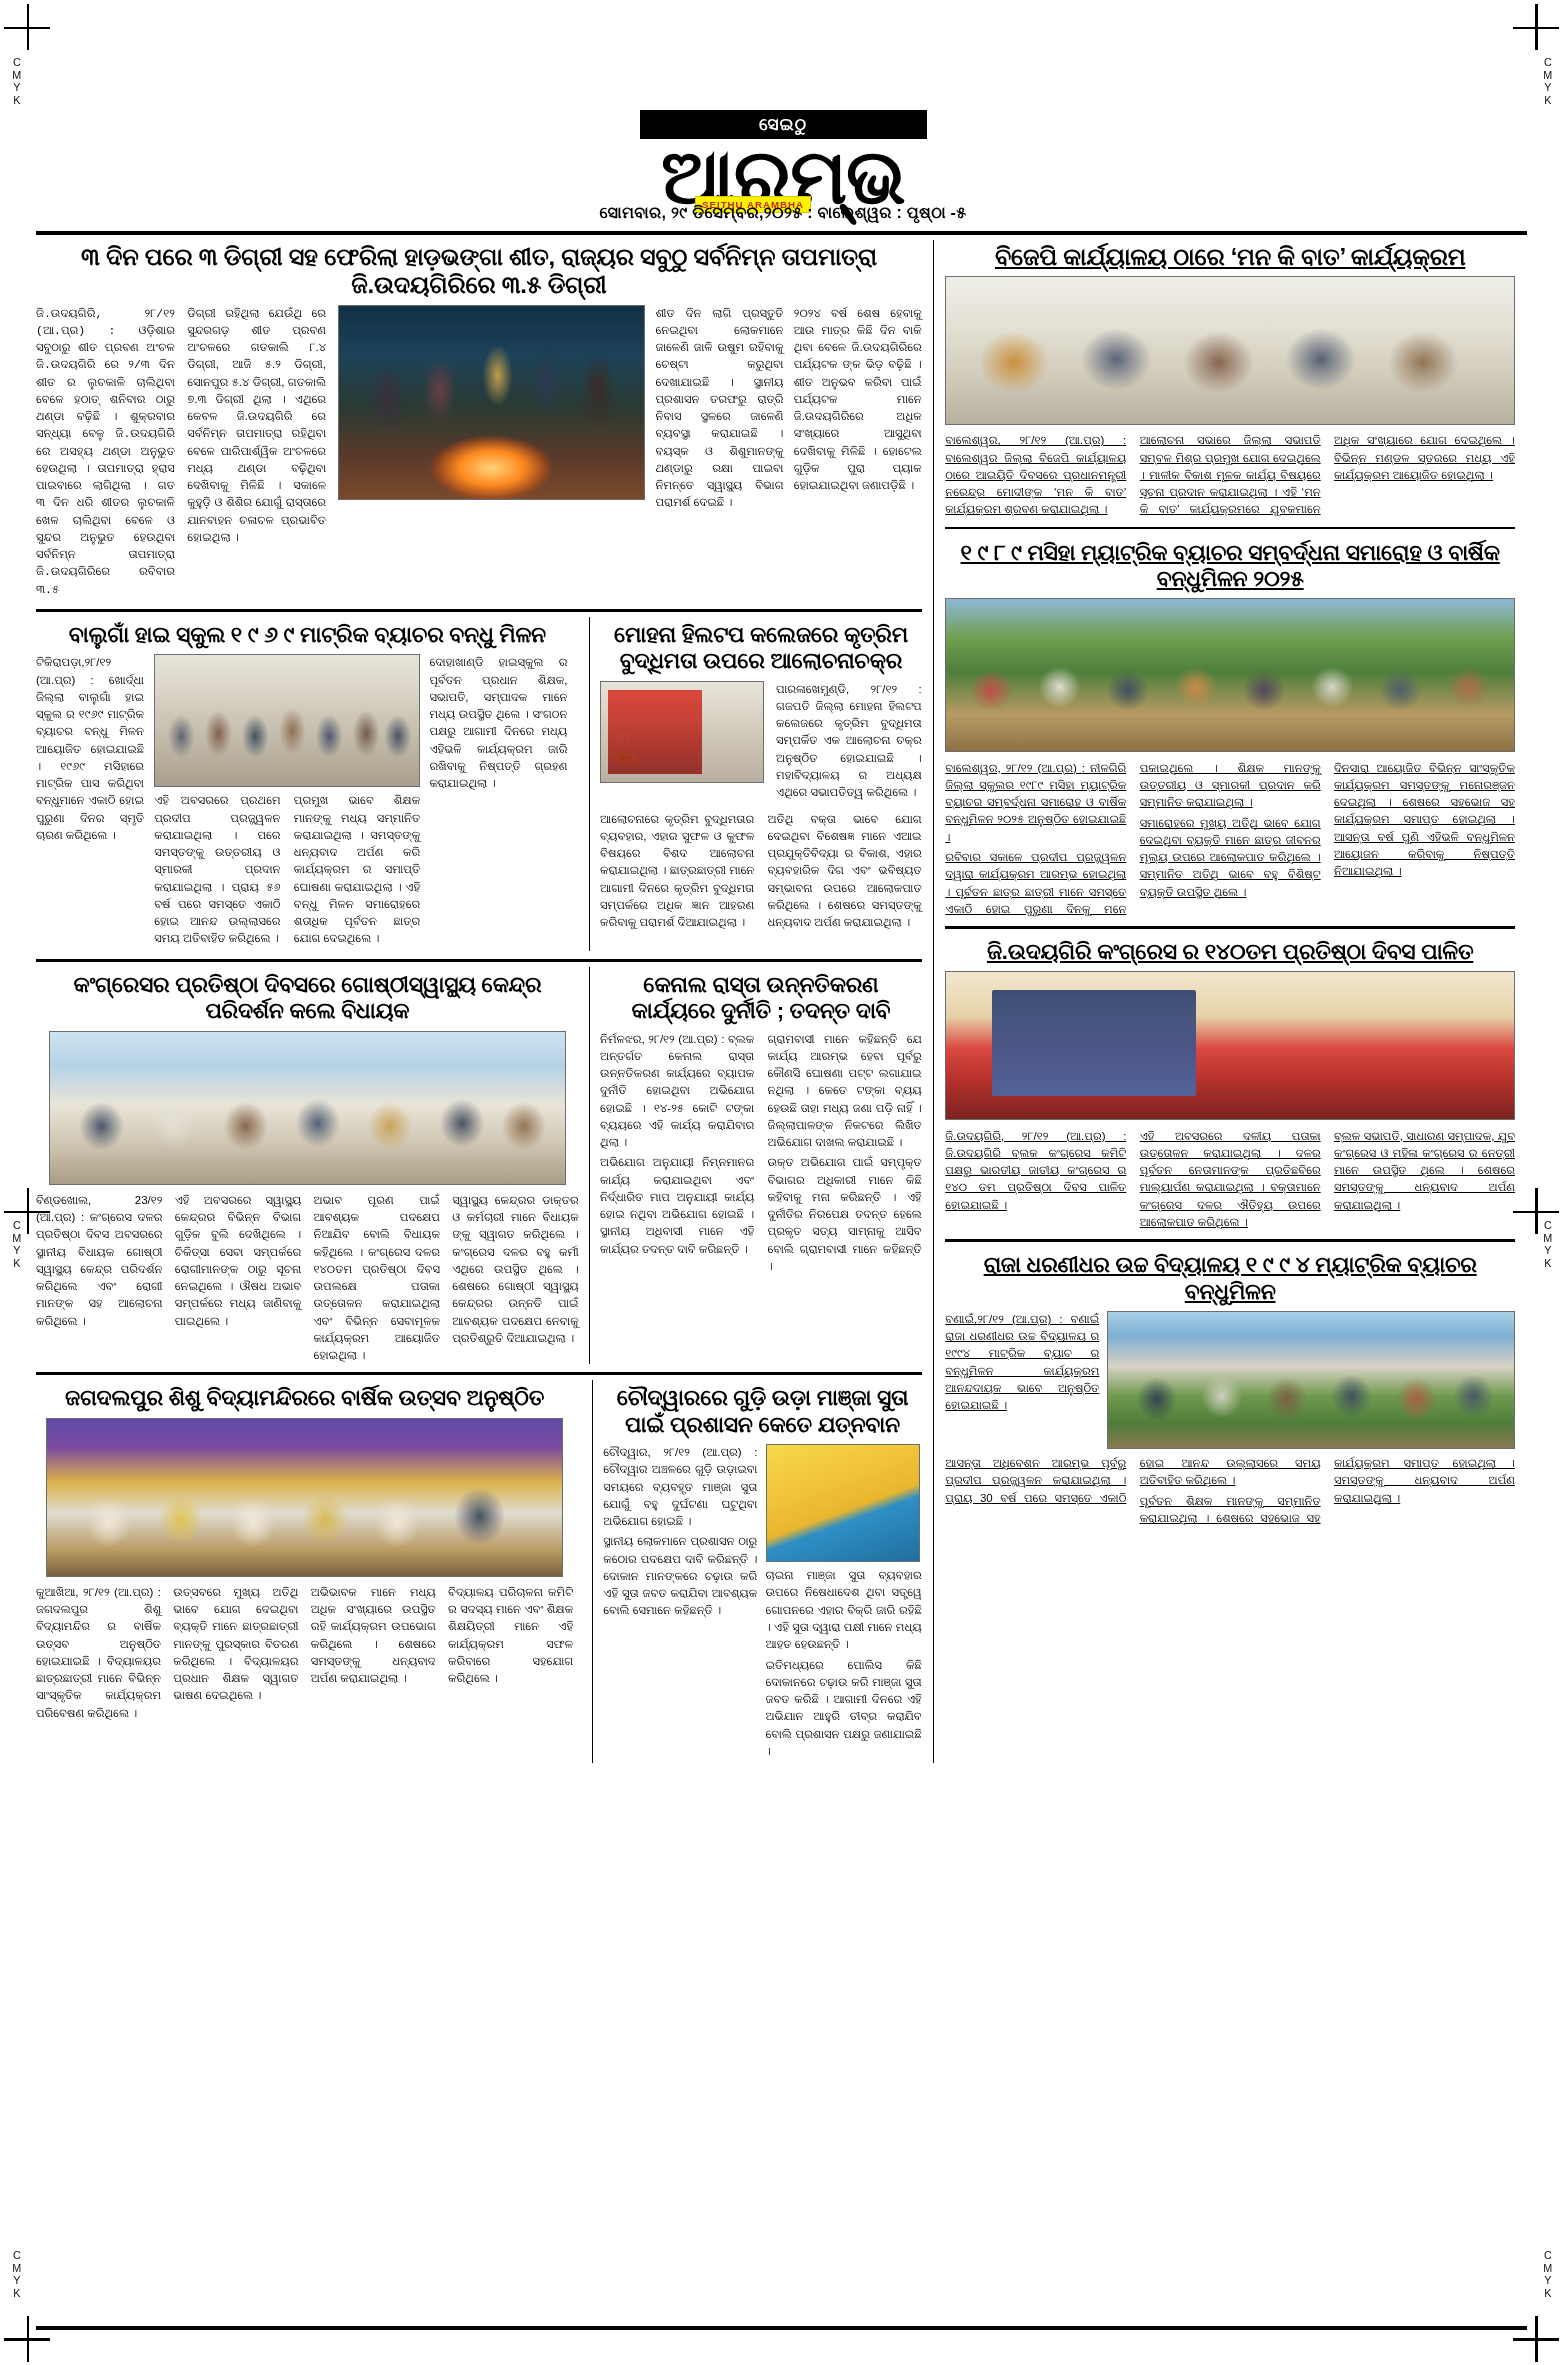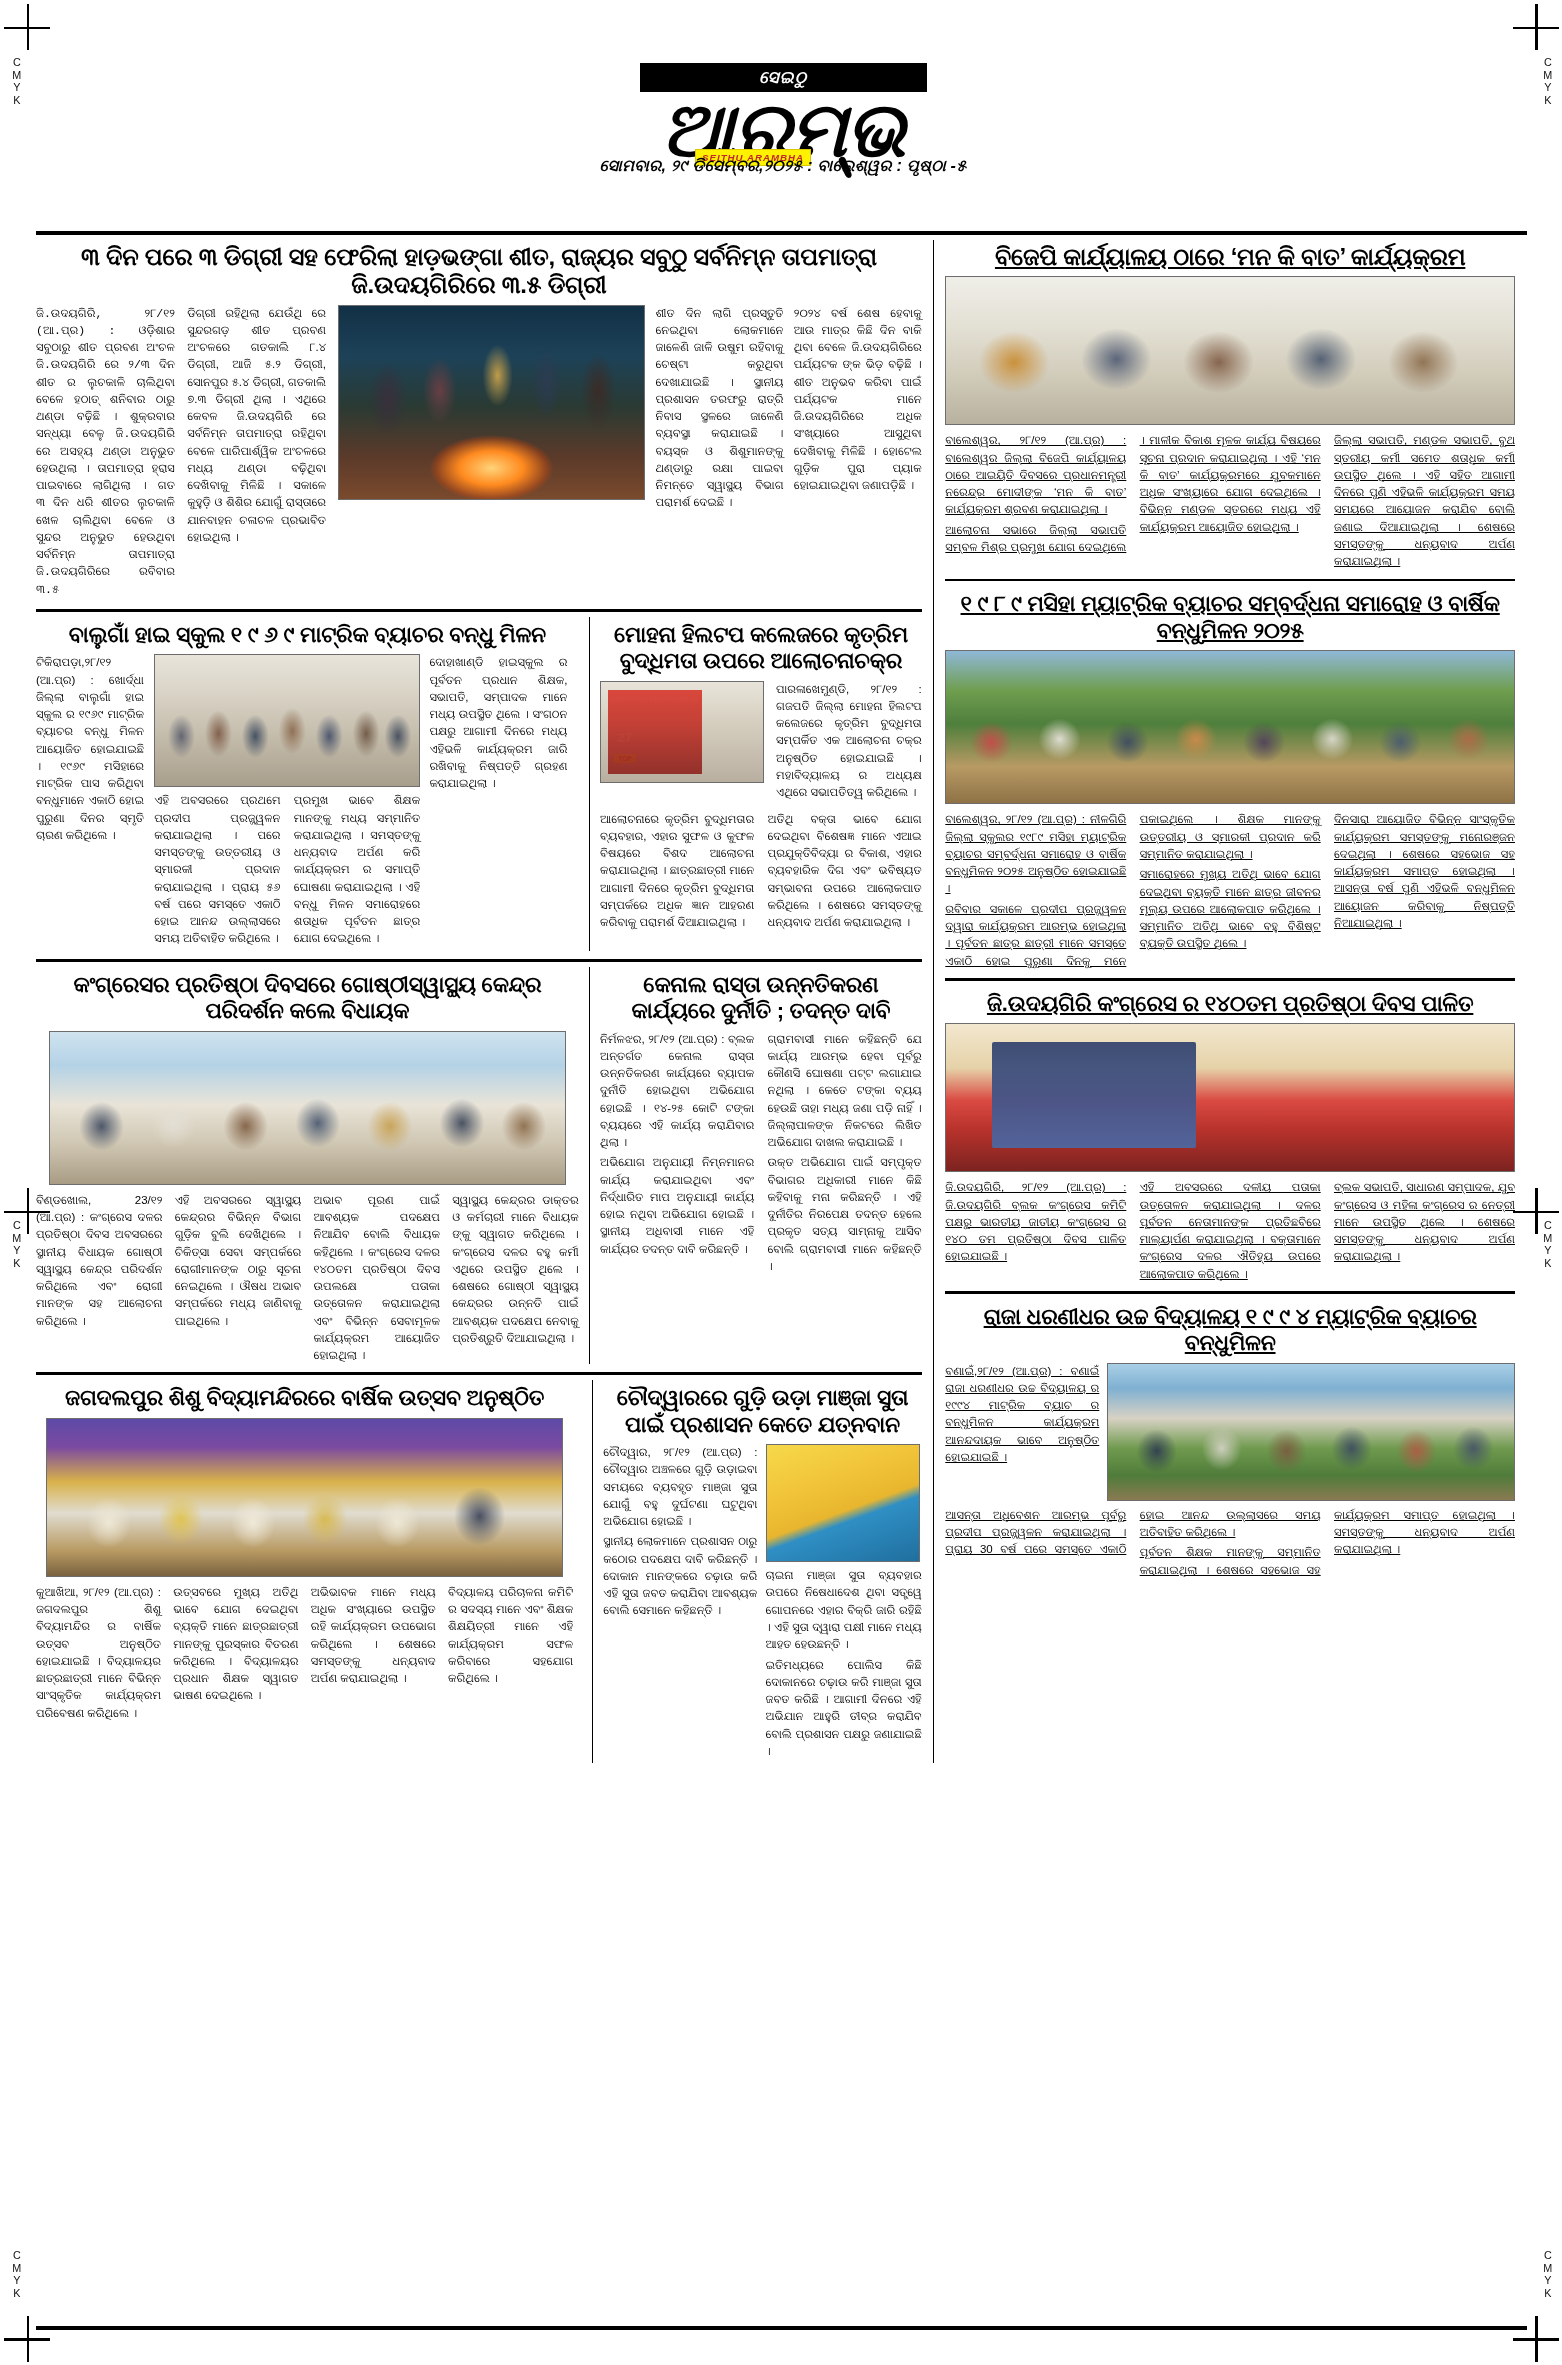--- a/index.html
+++ b/index.html
@@ -22,21 +22,21 @@
     writing-mode:vertical-rl; text-orientation:upright; color:#111;
   }
 
   
   .page {
     position:absolute; left:36px; top:36px;
     width:1491px; height:2294px;
   }
 
   
-  .masthead { position:relative; height:195px; width:100%; display:flex; align-items:flex-start;font-style:italic; }
+  .masthead { position:relative; height:195px; width:100%; display:flex; align-items:flex-end; }
   .mast-photo { position:relative; overflow:hidden; }
   .mast-photo.left  { width:551px; }
   .mast-photo.right { width:548px; }
   .mast-center { flex:1; position:relative; display:flex; flex-direction:column; align-items:center; justify-content:flex-start; }
 
   .kicker-bar {
     margin-top:27px;
     background:#000; color:#fff;
     width:287px; height:29px;
     display:flex; align-items:center; justify-content:center;
@@ -463,21 +463,20 @@
     </div>
 
     <div class="col col-right">
 
       <div class="blk">
         <h1 class="hl">ବିଜେପି କାର୍ଯ୍ୟାଳୟ ଠାରେ ‘ମନ କି ବାତ’ କାର୍ଯ୍ୟକ୍ରମ</h1>
         <div class="photo p-office" style="width:100%;height:149px;margin-bottom:7.2px;"></div>
         <div class="txt cols3">
           <p>ବାଲେଶ୍ୱର, ୨୮/୧୨ (ଆ.ପ୍ର) : ବାଲେଶ୍ୱର ଜିଲ୍ଲା ବିଜେପି କାର୍ଯ୍ୟାଳୟ ଠାରେ ଆଇୟିତି ଦିବସରେ ପ୍ରଧାନମନ୍ତ୍ରୀ ନରେନ୍ଦ୍ର ମୋଦୀଙ୍କ ‘ମନ କି ବାତ’ କାର୍ଯ୍ୟକ୍ରମ ଶ୍ରବଣ କରାଯାଇଥିଲା ।</p>
           <p>ଆଲୋଚନା ସଭାରେ ଜିଲ୍ଲା ସଭାପତି ସମ୍ବଳ ମିଶ୍ର ପ୍ରମୁଖ ଯୋଗ ଦେଇଥିଲେ । ମାଳୀକ ବିକାଶ ମୂଳକ କାର୍ଯ୍ୟ ବିଷୟରେ ସୂଚନା ପ୍ରଦାନ କରାଯାଇଥିଲା । ଏହି ‘ମନ କି ବାତ’ କାର୍ଯ୍ୟକ୍ରମରେ ଯୁବକମାନେ ଅଧିକ ସଂଖ୍ୟାରେ ଯୋଗ ଦେଇଥିଲେ । ବିଭିନ୍ନ ମଣ୍ଡଳ ସ୍ତରରେ ମଧ୍ୟ ଏହି କାର୍ଯ୍ୟକ୍ରମ ଆୟୋଜିତ ହୋଇଥିଲା ।</p>
-          <p>ଜିଲ୍ଲା ସଭାପତି, ମଣ୍ଡଳ ସଭାପତି, ବୁଥ ସ୍ତରୀୟ କର୍ମୀ ସମେତ ଶତାଧିକ କର୍ମୀ ଉପସ୍ଥିତ ଥିଲେ । ଏହି ସହିତ ଆଗାମୀ ଦିନରେ ପୁଣି ଏହିଭଳି କାର୍ଯ୍ୟକ୍ରମ ସମୟ ସମୟରେ ଆୟୋଜନ କରାଯିବ ବୋଲି ଜଣାଇ ଦିଆଯାଇଥିଲା । ଶେଷରେ ସମସ୍ତଙ୍କୁ ଧନ୍ୟବାଦ ଅର୍ପଣ କରାଯାଇଥିଲା ।</p>
         </div>
       </div>
 
       <div class="hr-sep2"></div>
 
       <div class="blk">
         <h2 class="hl">୧ ୯ ୮ ୯ ମସିହା ମ୍ୟାଟ୍ରିକ ବ୍ୟାଚର ସମ୍ବର୍ଦ୍ଧନା ସମାରୋହ ଓ ବାର୍ଷିକ ବନ୍ଧୁମିଳନ ୨୦୨୫</h2>
         <div class="photo p-group" style="width:100%;height:154px;margin-bottom:7.2px;"></div>
         <div class="txt cols3">
           <p>ବାଲେଶ୍ୱର, ୨୮/୧୨ (ଆ.ପ୍ର) : ନୀଳଗିରି ଜିଲ୍ଲା ସ୍କୁଲର ୧୯୮୯ ମସିହା ମ୍ୟାଟ୍ରିକ ବ୍ୟାଚର ସମ୍ବର୍ଦ୍ଧନା ସମାରୋହ ଓ ବାର୍ଷିକ ବନ୍ଧୁମିଳନ ୨୦୨୫ ଅନୁଷ୍ଠିତ ହୋଇଯାଇଛି ।</p>

